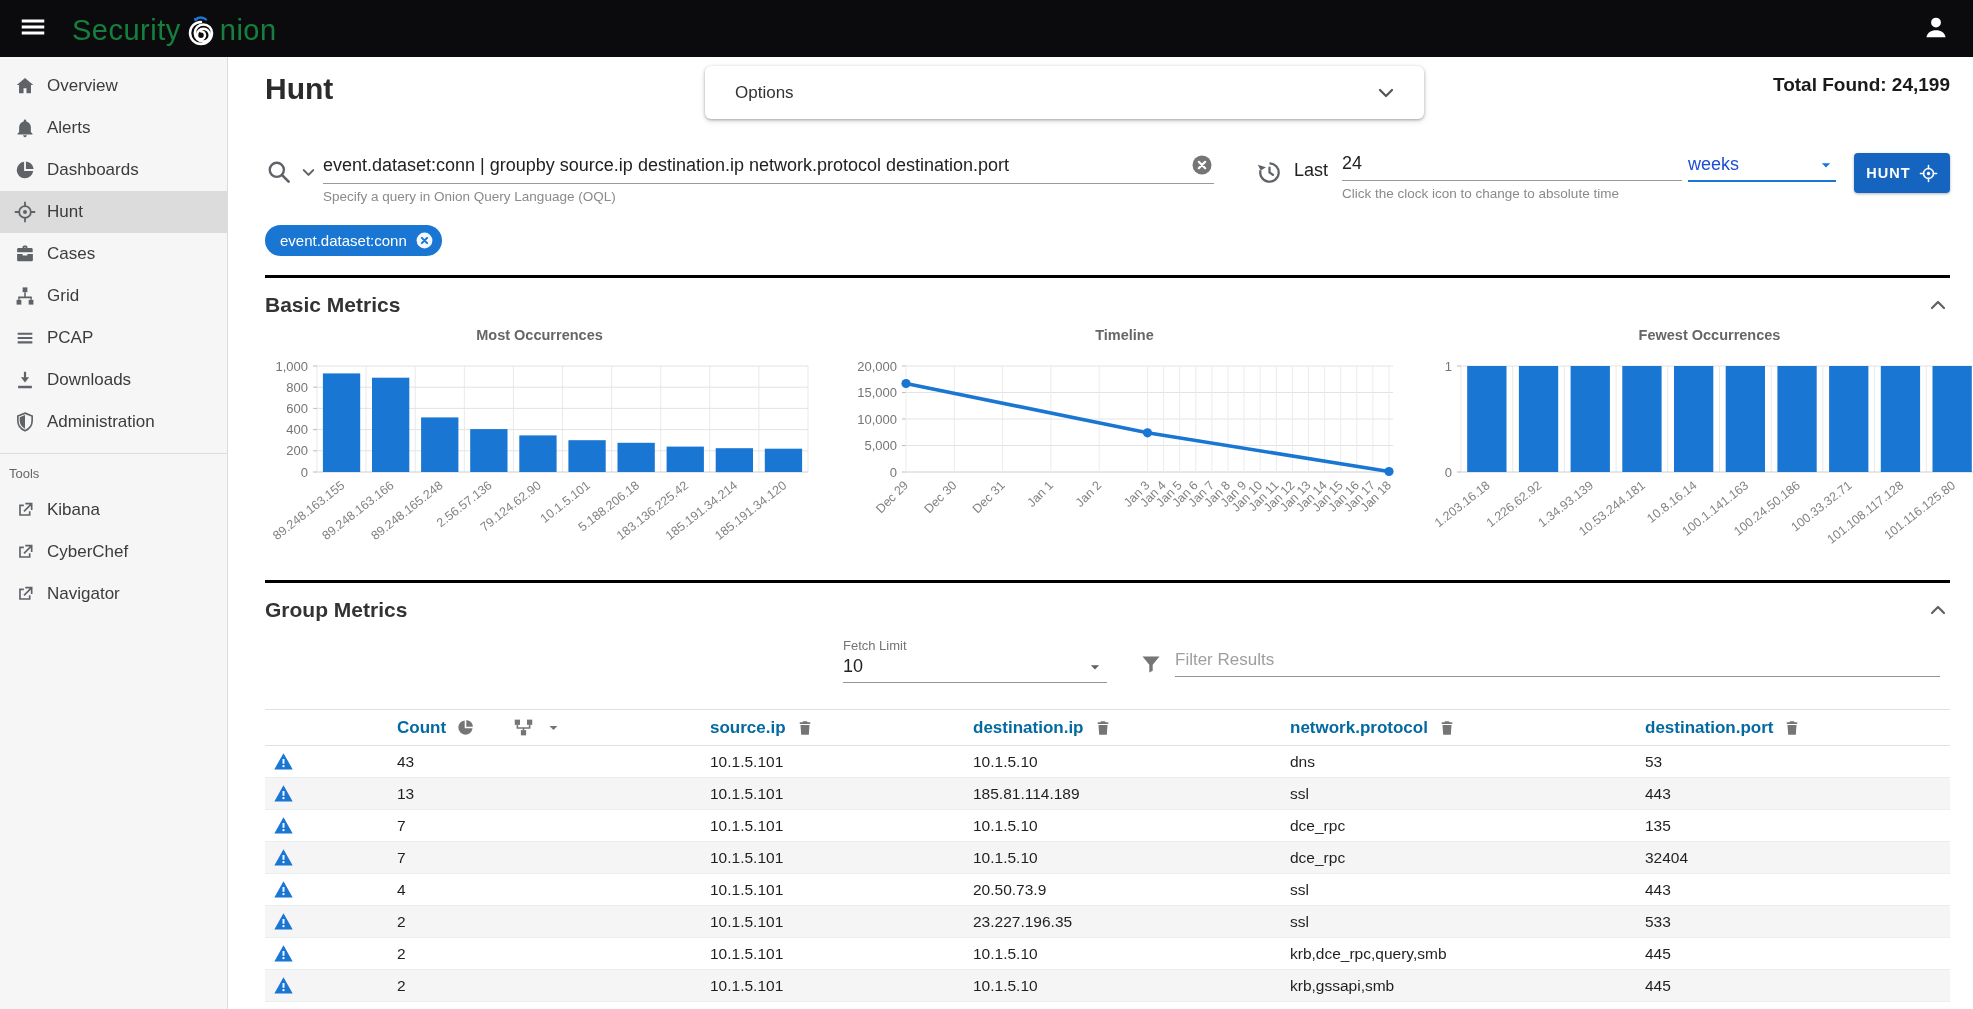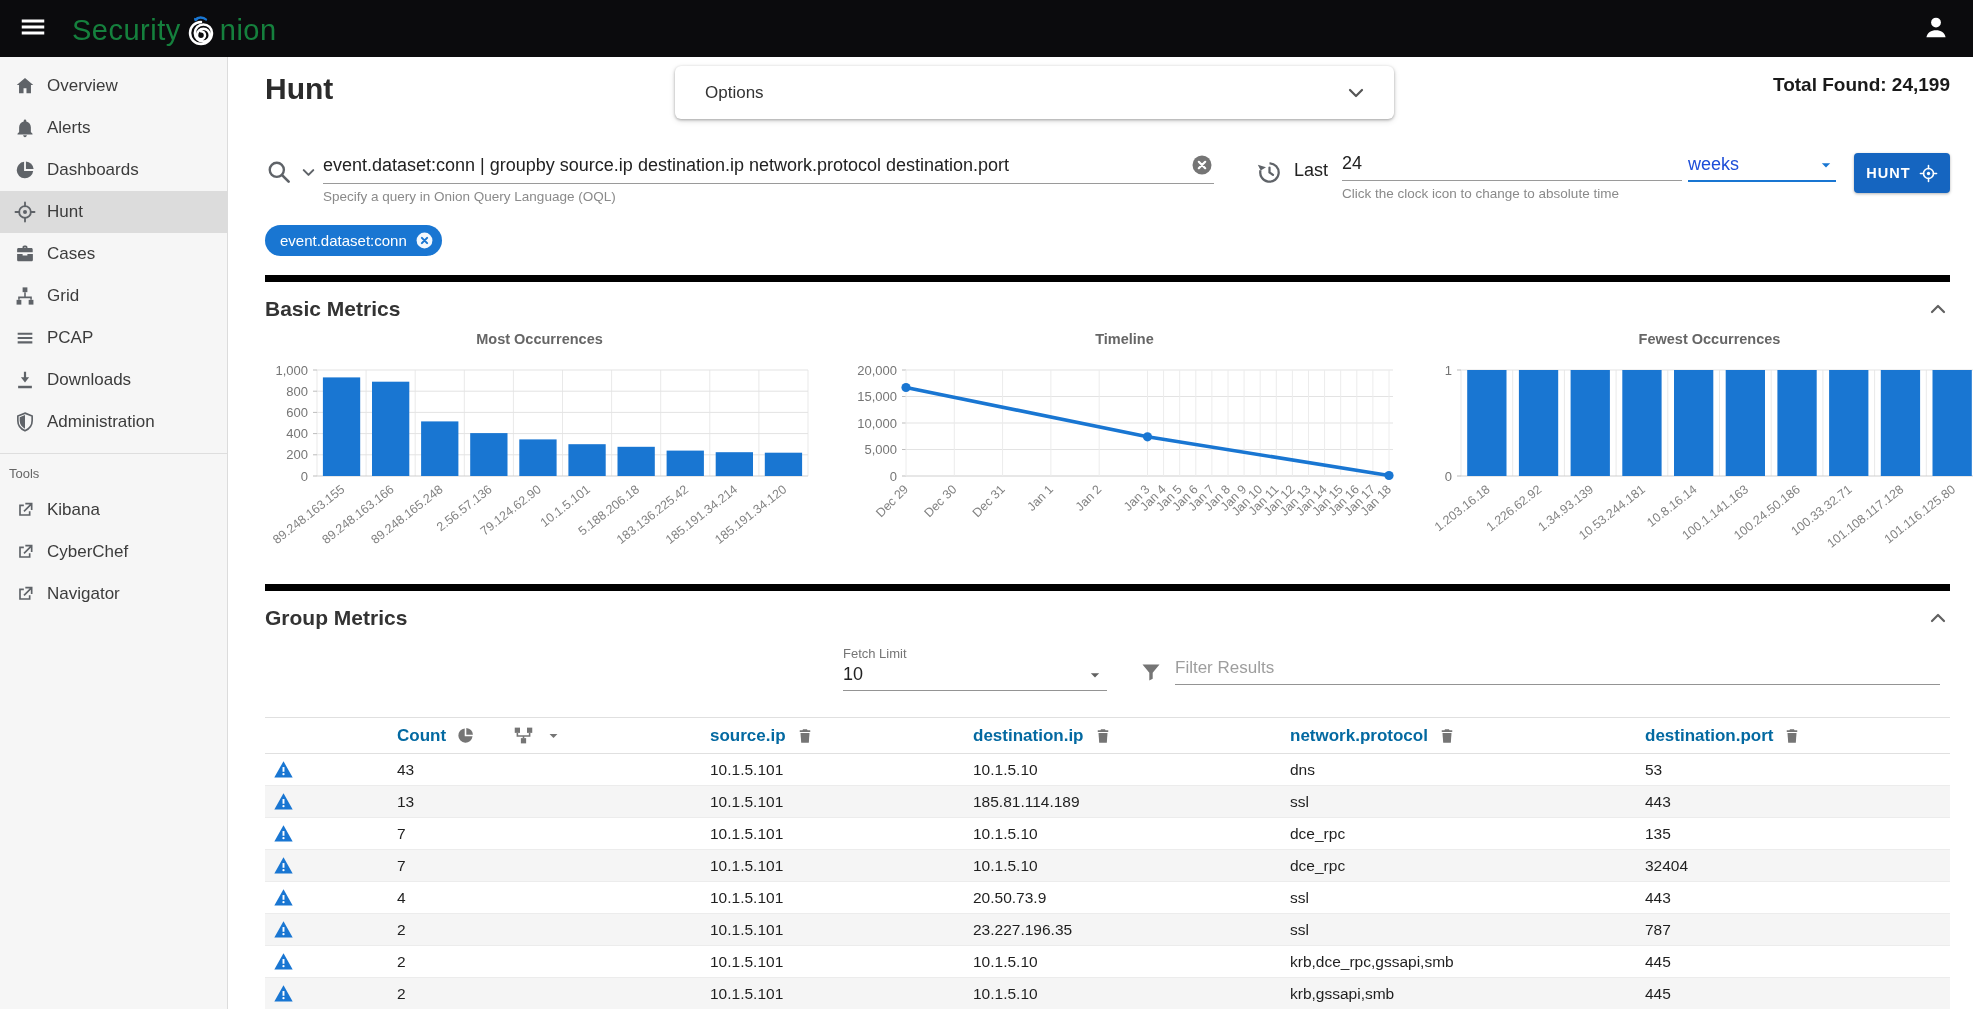--- a/index.html
+++ b/index.html
@@ -24,21 +24,21 @@
   .side-item.active { background:#dcdcdc; }
   .side-label { font-size:17px; }
   .tools-divider { border-top:1px solid #dedede; margin-top:10px; }
   .tools-header { font-size:13px; color:#666; padding:12px 0 8px 9px; }
 
   .content { flex:1; position:relative; padding:0 23px 0 37px; overflow:hidden; }
 
   
   .page-header { position:relative; height:76px; }
   .page-title { font-size:30px; font-weight:bold; color:#2b2b2b; padding-top:15px; }
-  .options-card { position:absolute; left:410px; top:9px; width:719px; height:53px; background:#fff;
+  .options-card { position:absolute; left:440px; top:9px; width:719px; height:53px; background:#fff;
                   border-radius:6px; box-shadow:0 1px 3px rgba(0,0,0,.3), 0 2px 6px rgba(0,0,0,.12);
                   display:flex; align-items:center; padding:0 26px 0 30px; cursor:pointer; }
   .options-label { font-size:17px; color:#333; }
   .options-card .icon { margin-left:auto; color:#555; }
   .total-found { position:absolute; right:0; top:17px; font-size:19px; font-weight:bold; color:#1a1a1a; }
 
   
   .query-row { display:flex; align-items:flex-start; margin-top:20px; }
   .q-search { color:#5f6368; margin-top:5px; }
   .q-caret { color:#5f6368; margin:10px 5px 0 7px; }
@@ -61,21 +61,21 @@
               letter-spacing:1px; display:flex; align-items:center; justify-content:center; gap:8px; cursor:pointer;
               box-shadow:0 1px 3px rgba(0,0,0,.3); }
 
   
   .chip-row { margin-top:21px; height:32px; }
   .chip { display:inline-flex; align-items:center; height:31px; border-radius:16px; background:#1976d2;
           color:#fff; font-size:15px; padding:0 8px 0 15px; gap:8px; cursor:pointer; }
   .chip .icon { cursor:pointer; }
 
   
-  .section { margin-top:18px; border-top:7px solid #000000; padding-top:15px; }
+  .section { margin-top:18px; border-top:3px solid #000000; padding-top:15px; }
   .section-head { display:flex; align-items:center; }
   .section-title { font-size:21px; color:#333; }
   .collapse-btn { margin-left:auto; background:none; border:none; color:#616161; cursor:pointer; height:24px; }
 
   .charts-row { display:flex; gap:36px; margin-top:10px; }
   .chart-panel { width:549px; }
   .chart-title { text-align:center; font-size:14.5px; font-weight:bold; color:#666; margin-bottom:15px; }
   svg.chart { overflow:visible; }
   svg.chart text.tick { font-family:"Liberation Sans",sans-serif; font-size:13px; fill:#757575; }
   svg.chart text.cat  { font-family:"Liberation Sans",sans-serif; font-size:12.5px; fill:#828282; }
@@ -688,34 +688,34 @@
                 <svg viewBox="0 0 24 24" width="21" height="21">
                   <path d="M12 2.5L22.5 21h-21z" fill="#1976d2"></path>
                   <path d="M10.9 9.2h2.2v5.4h-2.2z" fill="#fff"></path>
                   <circle cx="12" cy="17.3" r="1.3" fill="#fff"></circle>
                 </svg>
               </span>
               <span class="cell count-pad">2</span>
               <span class="cell">10.1.5.101</span>
               <span class="cell">23.227.196.35</span>
               <span class="cell">ssl</span>
-              <span class="cell">787</span>
+              <span class="cell">533</span>
             </div>
             <div class="t-row">
               <span class="icon warn">
                 <svg viewBox="0 0 24 24" width="21" height="21">
                   <path d="M12 2.5L22.5 21h-21z" fill="#1976d2"></path>
                   <path d="M10.9 9.2h2.2v5.4h-2.2z" fill="#fff"></path>
                   <circle cx="12" cy="17.3" r="1.3" fill="#fff"></circle>
                 </svg>
               </span>
               <span class="cell count-pad">2</span>
               <span class="cell">10.1.5.101</span>
               <span class="cell">10.1.5.10</span>
-              <span class="cell">krb,dce_rpc,gssapi,smb</span>
+              <span class="cell">krb,dce_rpc,query,smb</span>
               <span class="cell">445</span>
             </div>
             <div class="t-row">
               <span class="icon warn">
                 <svg viewBox="0 0 24 24" width="21" height="21">
                   <path d="M12 2.5L22.5 21h-21z" fill="#1976d2"></path>
                   <path d="M10.9 9.2h2.2v5.4h-2.2z" fill="#fff"></path>
                   <circle cx="12" cy="17.3" r="1.3" fill="#fff"></circle>
                 </svg>
               </span>

